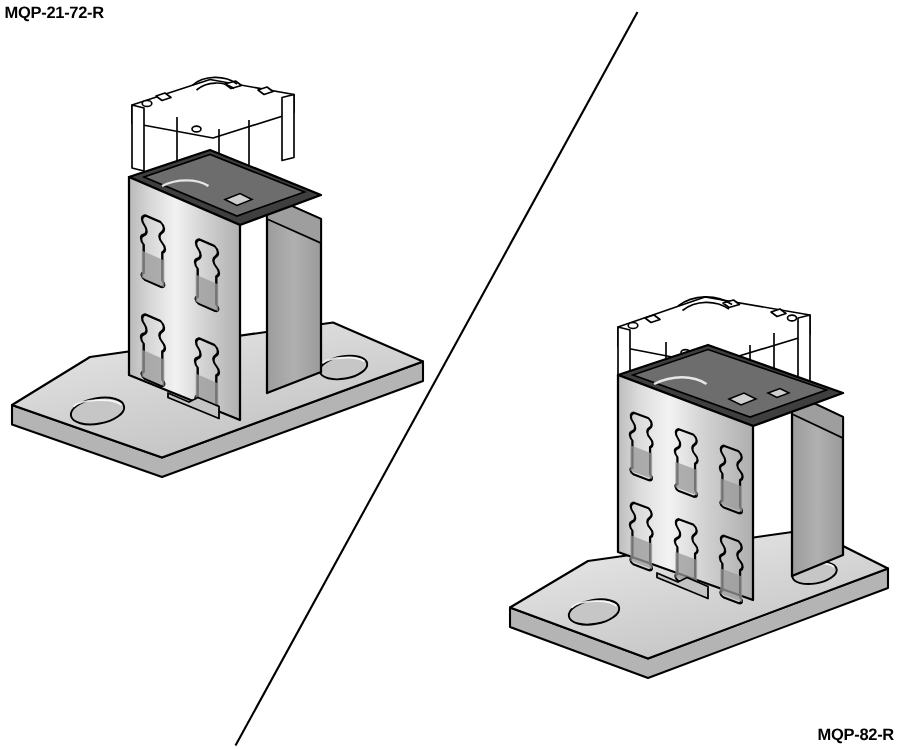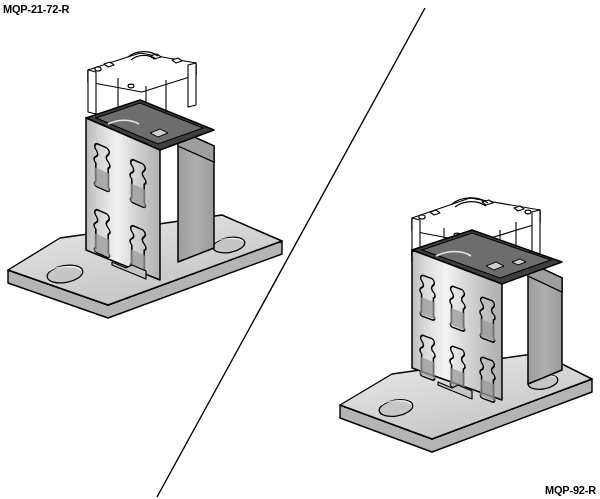--- a/index.html
+++ b/index.html
@@ -254,15 +254,15 @@
       </g>
 
     </g>
 
     <line id="divider-line" x1="425" y1="8" x2="157" y2="497" stroke="#000000" stroke-width="1.4"></line>
 
   </svg>
 
   <div class="part-label" id="label-left">MQP-21-72-R</div>
 
-  <div class="part-label" id="label-right">MQP-92-R</div>
+  <div class="part-label" id="label-right">MQP-82-R</div>
 
 </div>
 
 </body></html>

